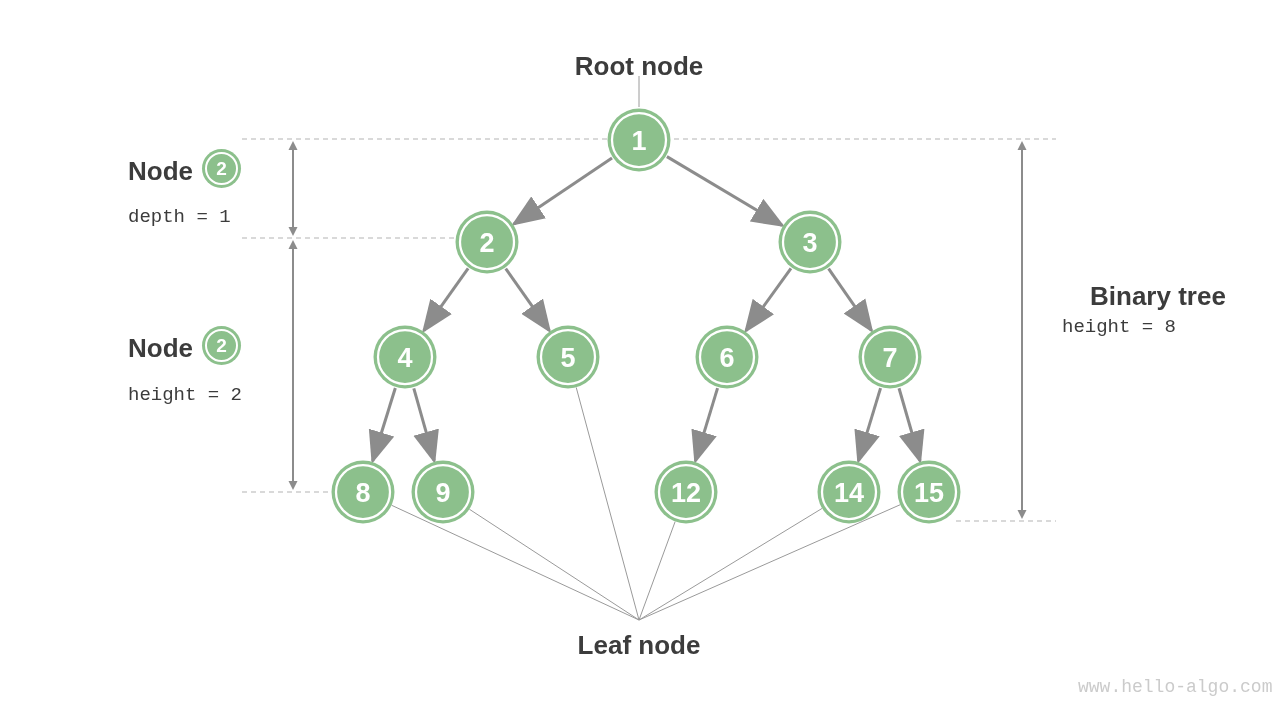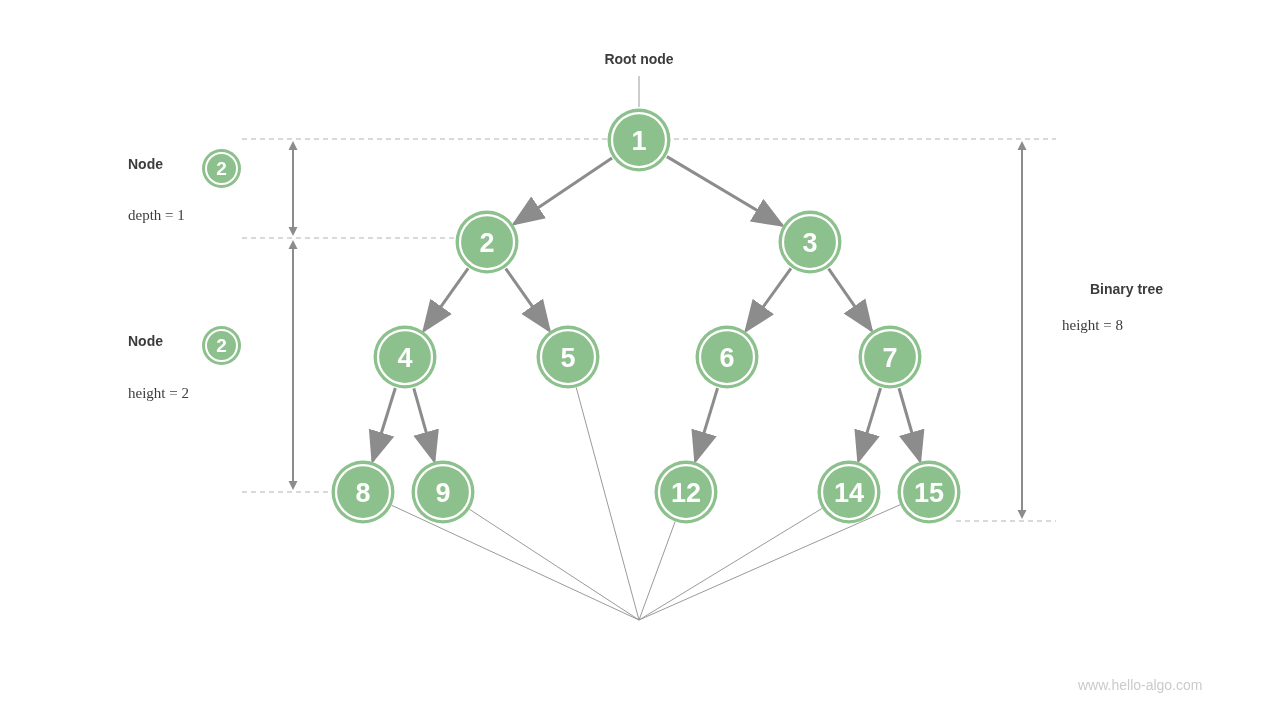--- a/index.html
+++ b/index.html
@@ -3,37 +3,37 @@
 <meta charset="utf-8">
 <style>
   html,body{margin:0;padding:0;background:#ffffff;}
   #stage{
     position:relative;width:1280px;height:720px;background:#ffffff;
     font-family:"Liberation Sans",sans-serif;overflow:hidden;
   }
   #diagram-svg{position:absolute;left:0;top:0;}
   .lbl{
     position:absolute;color:var(--text_dark,#3c3c3c);
-    font-weight:700;font-size:14px;line-height:1.1;white-space:nowrap;
+    font-weight:700;font-size:26px;line-height:1.1;white-space:nowrap;
   }
   .lbl.center{width:220px;text-align:center;}
   .mono{
-    font-family:Liberation Serif, serif;font-weight:400;font-size:15px;
+    font-family:Liberation Mono, monospace;font-weight:400;font-size:19px;
   }
   .badge{
     position:absolute;width:39px;height:39px;border-radius:50%;
     background:var(--node_green,#8cc08c);
     display:flex;align-items:center;justify-content:center;
   }
   .badge::before{
     content:"";position:absolute;inset:3px;border:2px solid #ffffff;border-radius:50%;
   }
   .badge span{color:#ffffff;font-weight:700;font-size:19px;position:relative;}
   .watermark{
-    position:absolute;font-family:Liberation Sans, sans-serif;font-size:14px;
+    position:absolute;font-family:Liberation Mono, monospace;font-size:18px;
     color:var(--watermark_gray,#cbcbcb);font-weight:400;white-space:nowrap;text-align:right;
   }
   
   .dashed-guide{stroke:var(--dashed_gray,#b3b3b3);stroke-width:1.2;stroke-dasharray:5 4;fill:none;}
   .measure-line{stroke:var(--edge_gray,#8c8c8c);stroke-width:2;fill:none;}
   .measure-head{fill:var(--edge_gray,#8c8c8c);}
   .edge-line{stroke:var(--edge_gray,#8c8c8c);stroke-width:3;fill:none;}
   .thin-line{stroke:var(--thin_gray,#9a9a9a);stroke-width:1;fill:none;}
   .node-fill{fill:var(--node_green,#8cc08c);}
   .node-ring{fill:none;stroke:#ffffff;stroke-width:2.25;}
@@ -151,20 +151,21 @@
         <g>
           <circle cx="929" cy="492" r="31.5" class="node-fill"></circle>
           <circle cx="929" cy="492" r="27" class="node-ring"></circle>
           <text x="929" y="501.5" class="node-text">15</text>
         </g>
       </g>
   </svg>
 
   <div class="lbl center" style="left:529px;top:52px;">Root node</div>
 
+  <div class="lbl center" style="left:529px;top:631px;">Leaf node</div>
 
   <div class="lbl" style="left:128px;top:157px;">Node</div>
   <div class="badge" style="left:202px;top:149px;">
     <span>2</span>
   </div>
   <div class="lbl mono" style="left:128px;top:207px;">depth = 1</div>
 
   <div class="lbl" style="left:128px;top:334px;">Node</div>
   <div class="badge" style="left:202px;top:326px;">
     <span>2</span>

